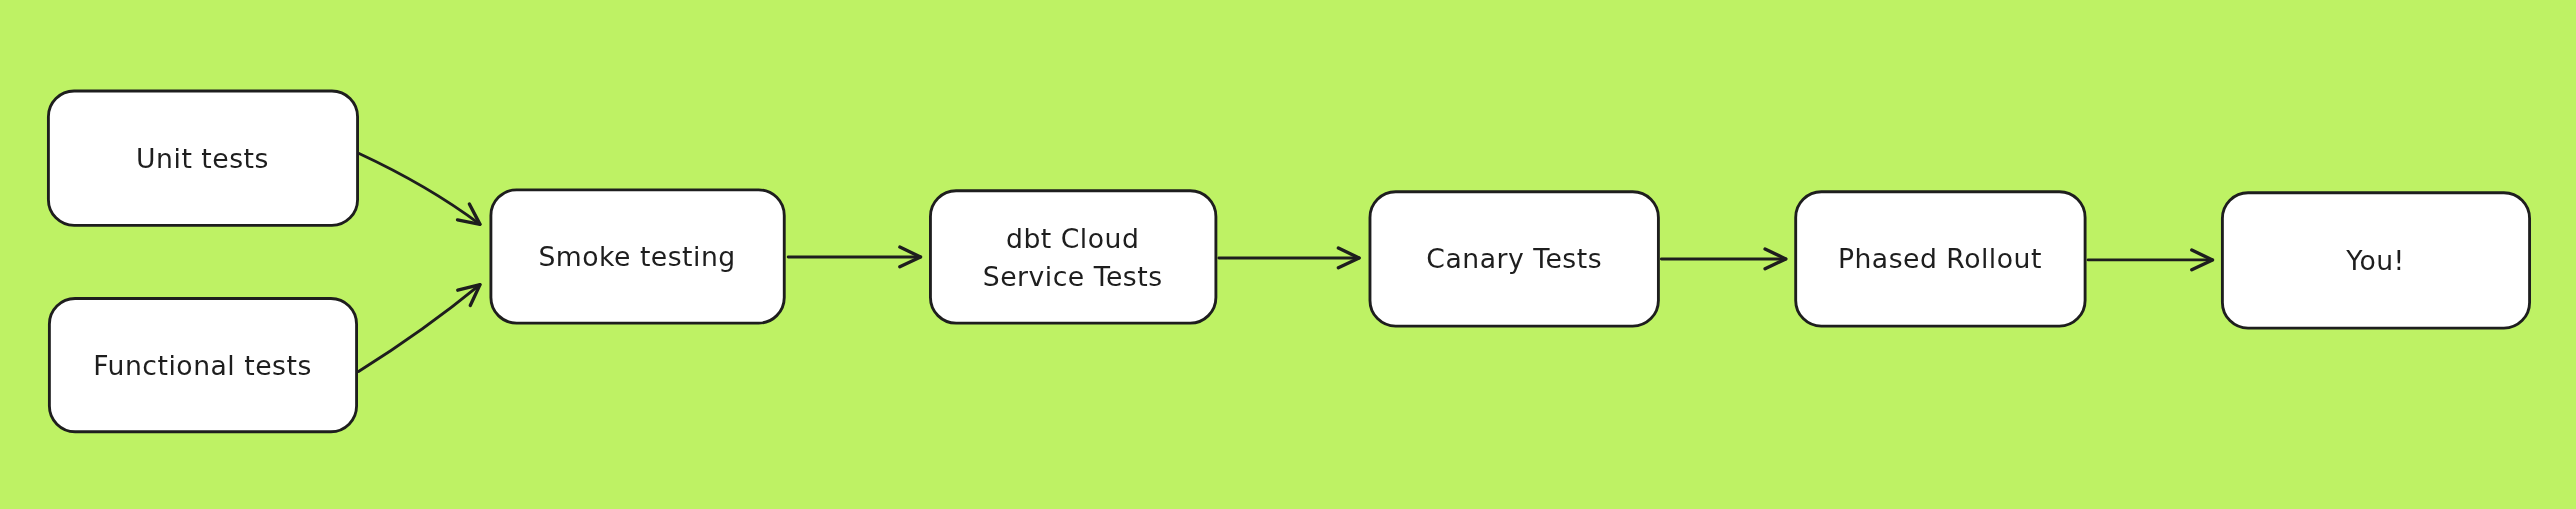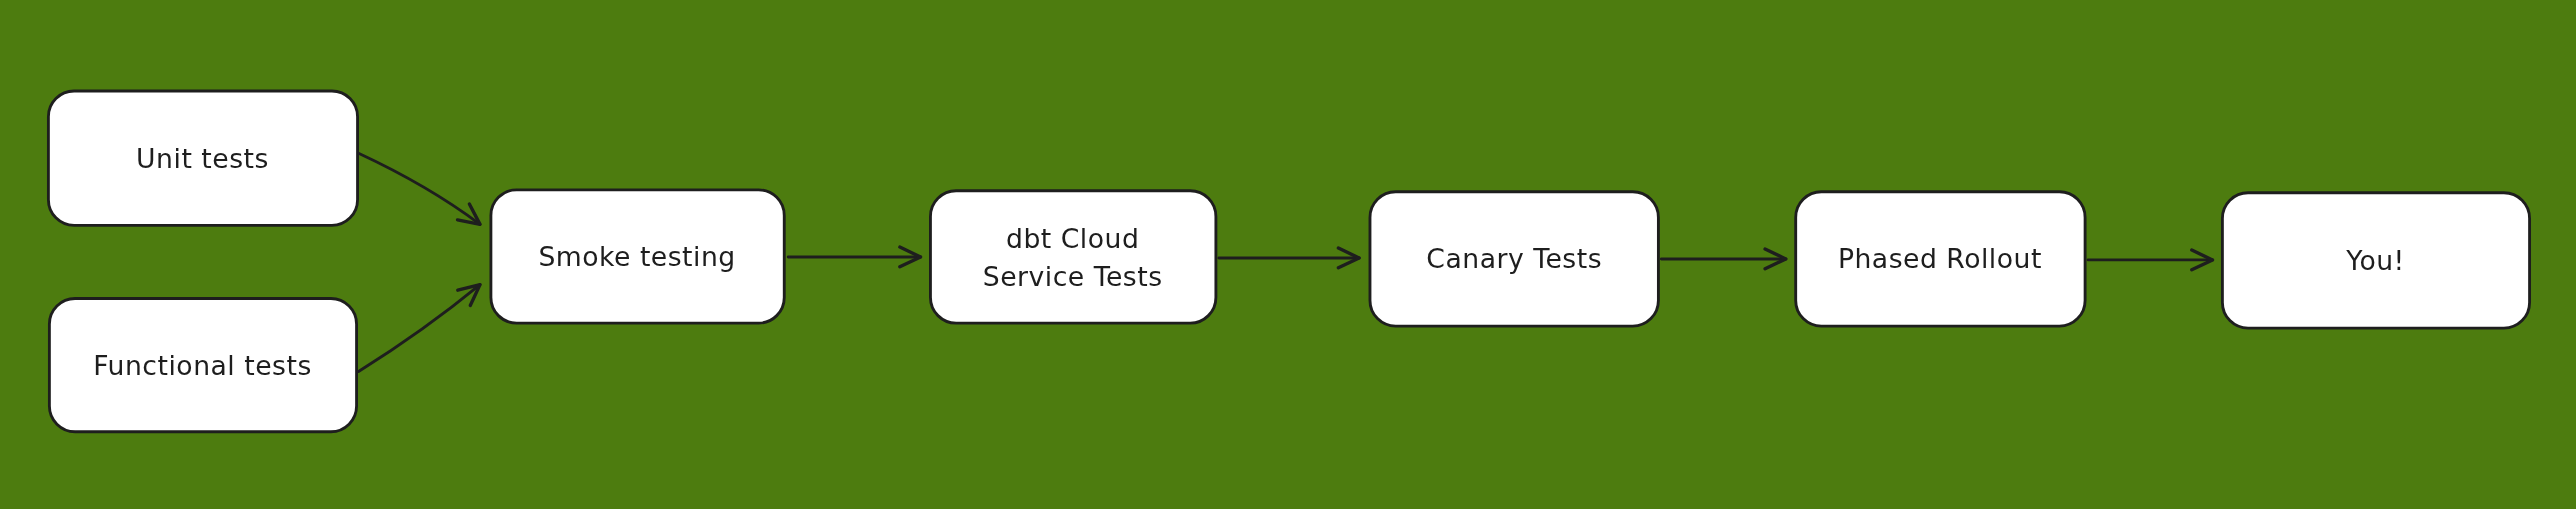--- a/index.html
+++ b/index.html
@@ -8,21 +8,21 @@
     background: #ffffff;
     width: 2576px;
     height: 510px;
     overflow: hidden;
     font-family: "DejaVu Sans", "Liberation Sans", sans-serif;
   }
   .canvas-wrap {
     position: relative;
     width: 2576px;
     height: 510px;
-    background: #4d7c0f;
+    background: #bef264;
   }
   svg text {
     font-family: "DejaVu Sans", "Liberation Sans", sans-serif;
     font-size: 27px;
     fill: #1e1e1e;
     letter-spacing: 0.5px;
   }
 </style>
 </head>
 <body>

